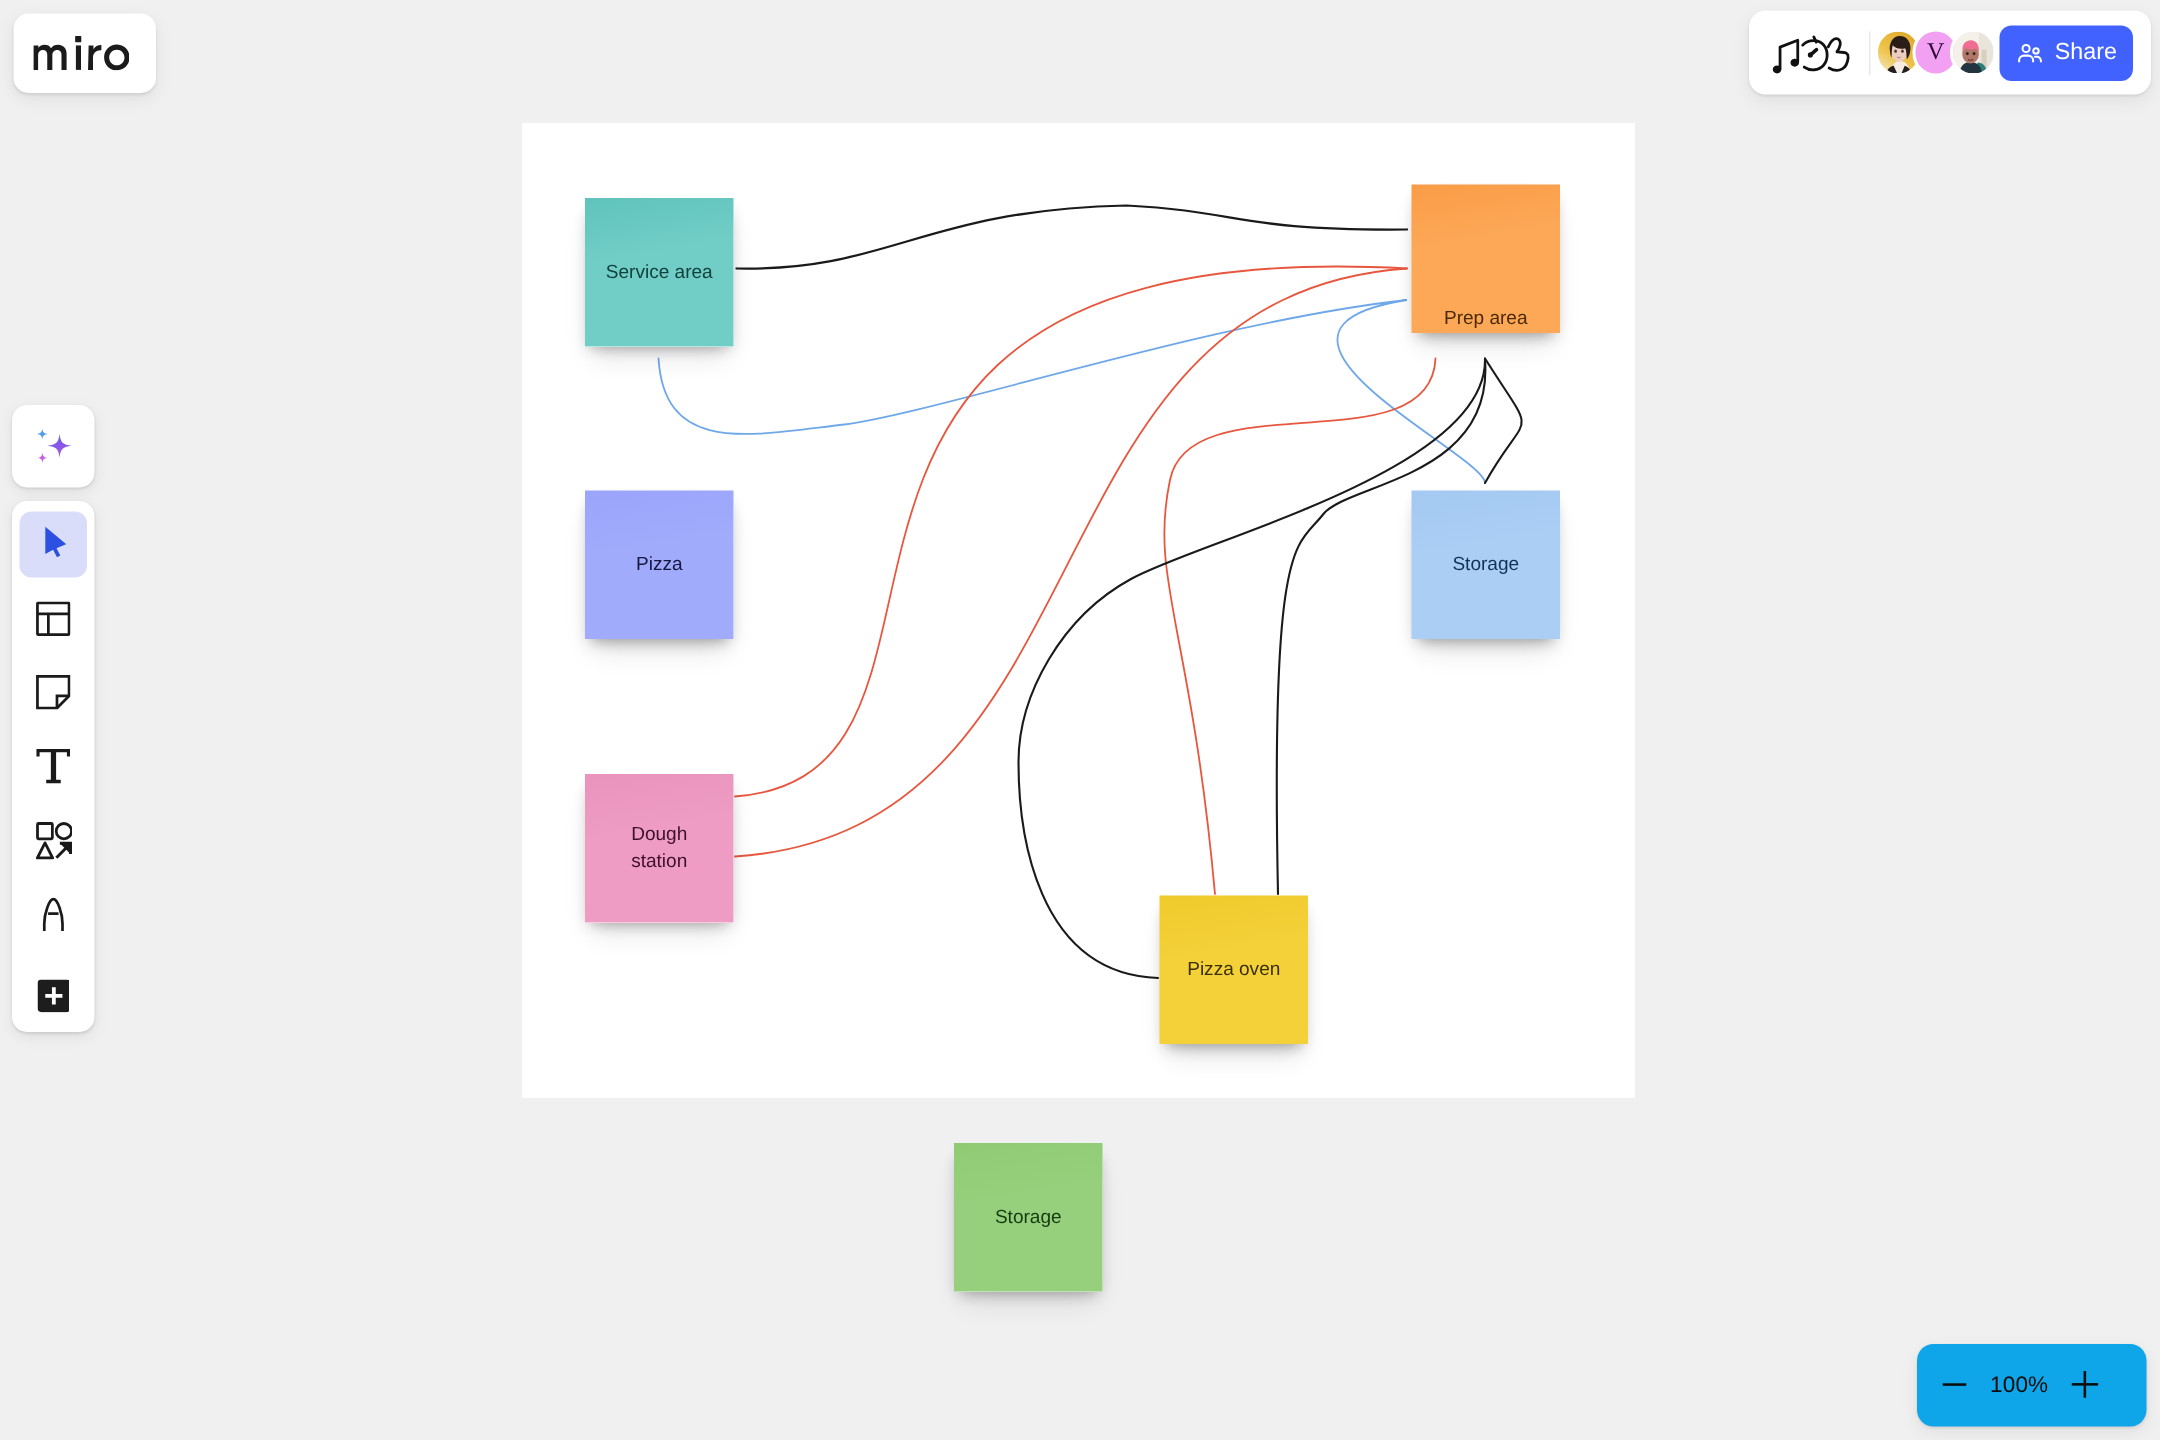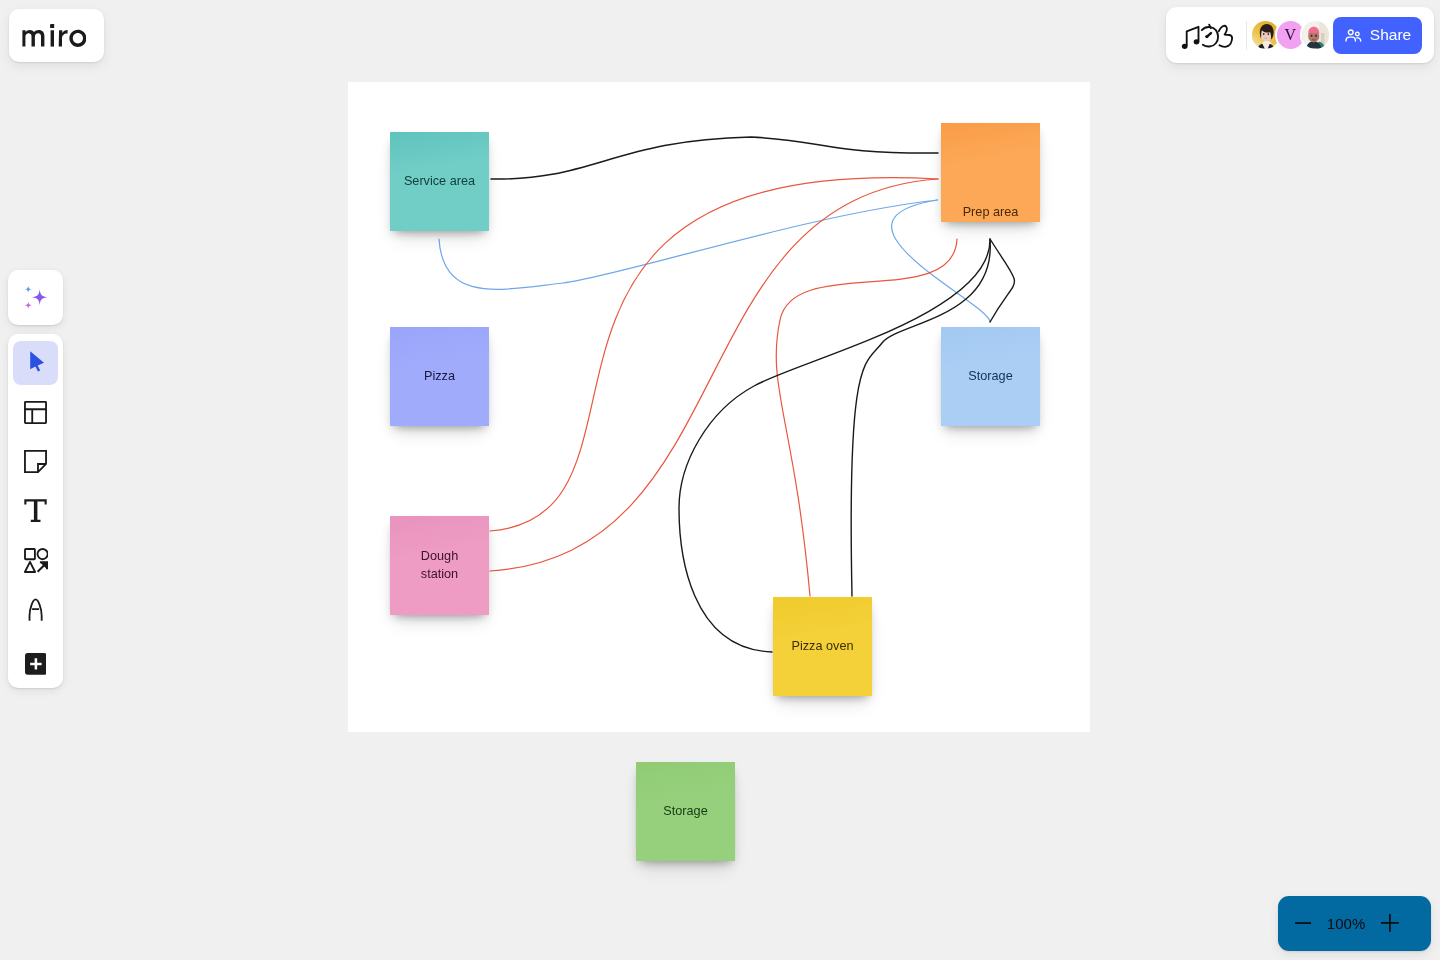--- a/index.html
+++ b/index.html
@@ -41,21 +41,21 @@
      box-shadow:0 1px 2px rgba(0,0,0,.10),0 3px 10px rgba(0,0,0,.07);
      padding:4px 0;box-sizing:border-box;display:flex;flex-direction:column;align-items:center;gap:0;}
   .tool{width:45.2px;height:49.4px;min-height:49.4px;flex:0 0 49.4px;
      display:flex;align-items:center;justify-content:center;
      cursor:pointer;position:relative;}
   .tool.active::before{content:"";position:absolute;left:0;top:2.7px;width:45.2px;height:44px;
      border-radius:8px;background:#d9ddfa;}
   .tool > span{position:relative;display:flex;}
   .tool:last-child{margin-top:5px;}
   
-  #zoom-ctl{position:absolute;left:1278px;top:896px;width:153px;height:54.5px;background:#0369a1;
+  #zoom-ctl{position:absolute;left:1278px;top:896px;width:153px;height:54.5px;background:#0ea5e9;
      border-radius:11px;box-shadow:0 1px 2px rgba(0,0,0,.09),0 4px 12px rgba(0,0,0,.07);
      display:flex;align-items:center;justify-content:space-between;box-sizing:border-box;
      padding:0 32px 0 17px;text-align:right;}
   #zoom-level{font-size:15px;color:#0d0d0d;letter-spacing:.1px;}
   .zbtn{display:flex;align-items:center;justify-content:center;cursor:pointer;}
 </style>
 </head>
 <body>
 
 <div class="app">

